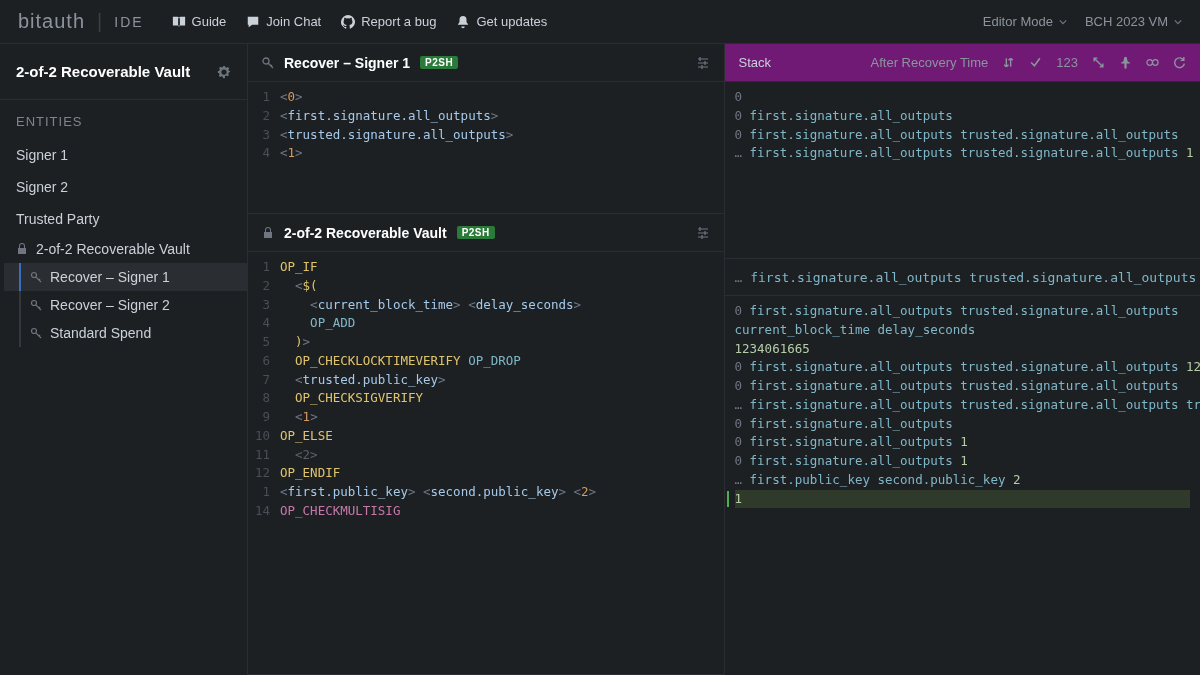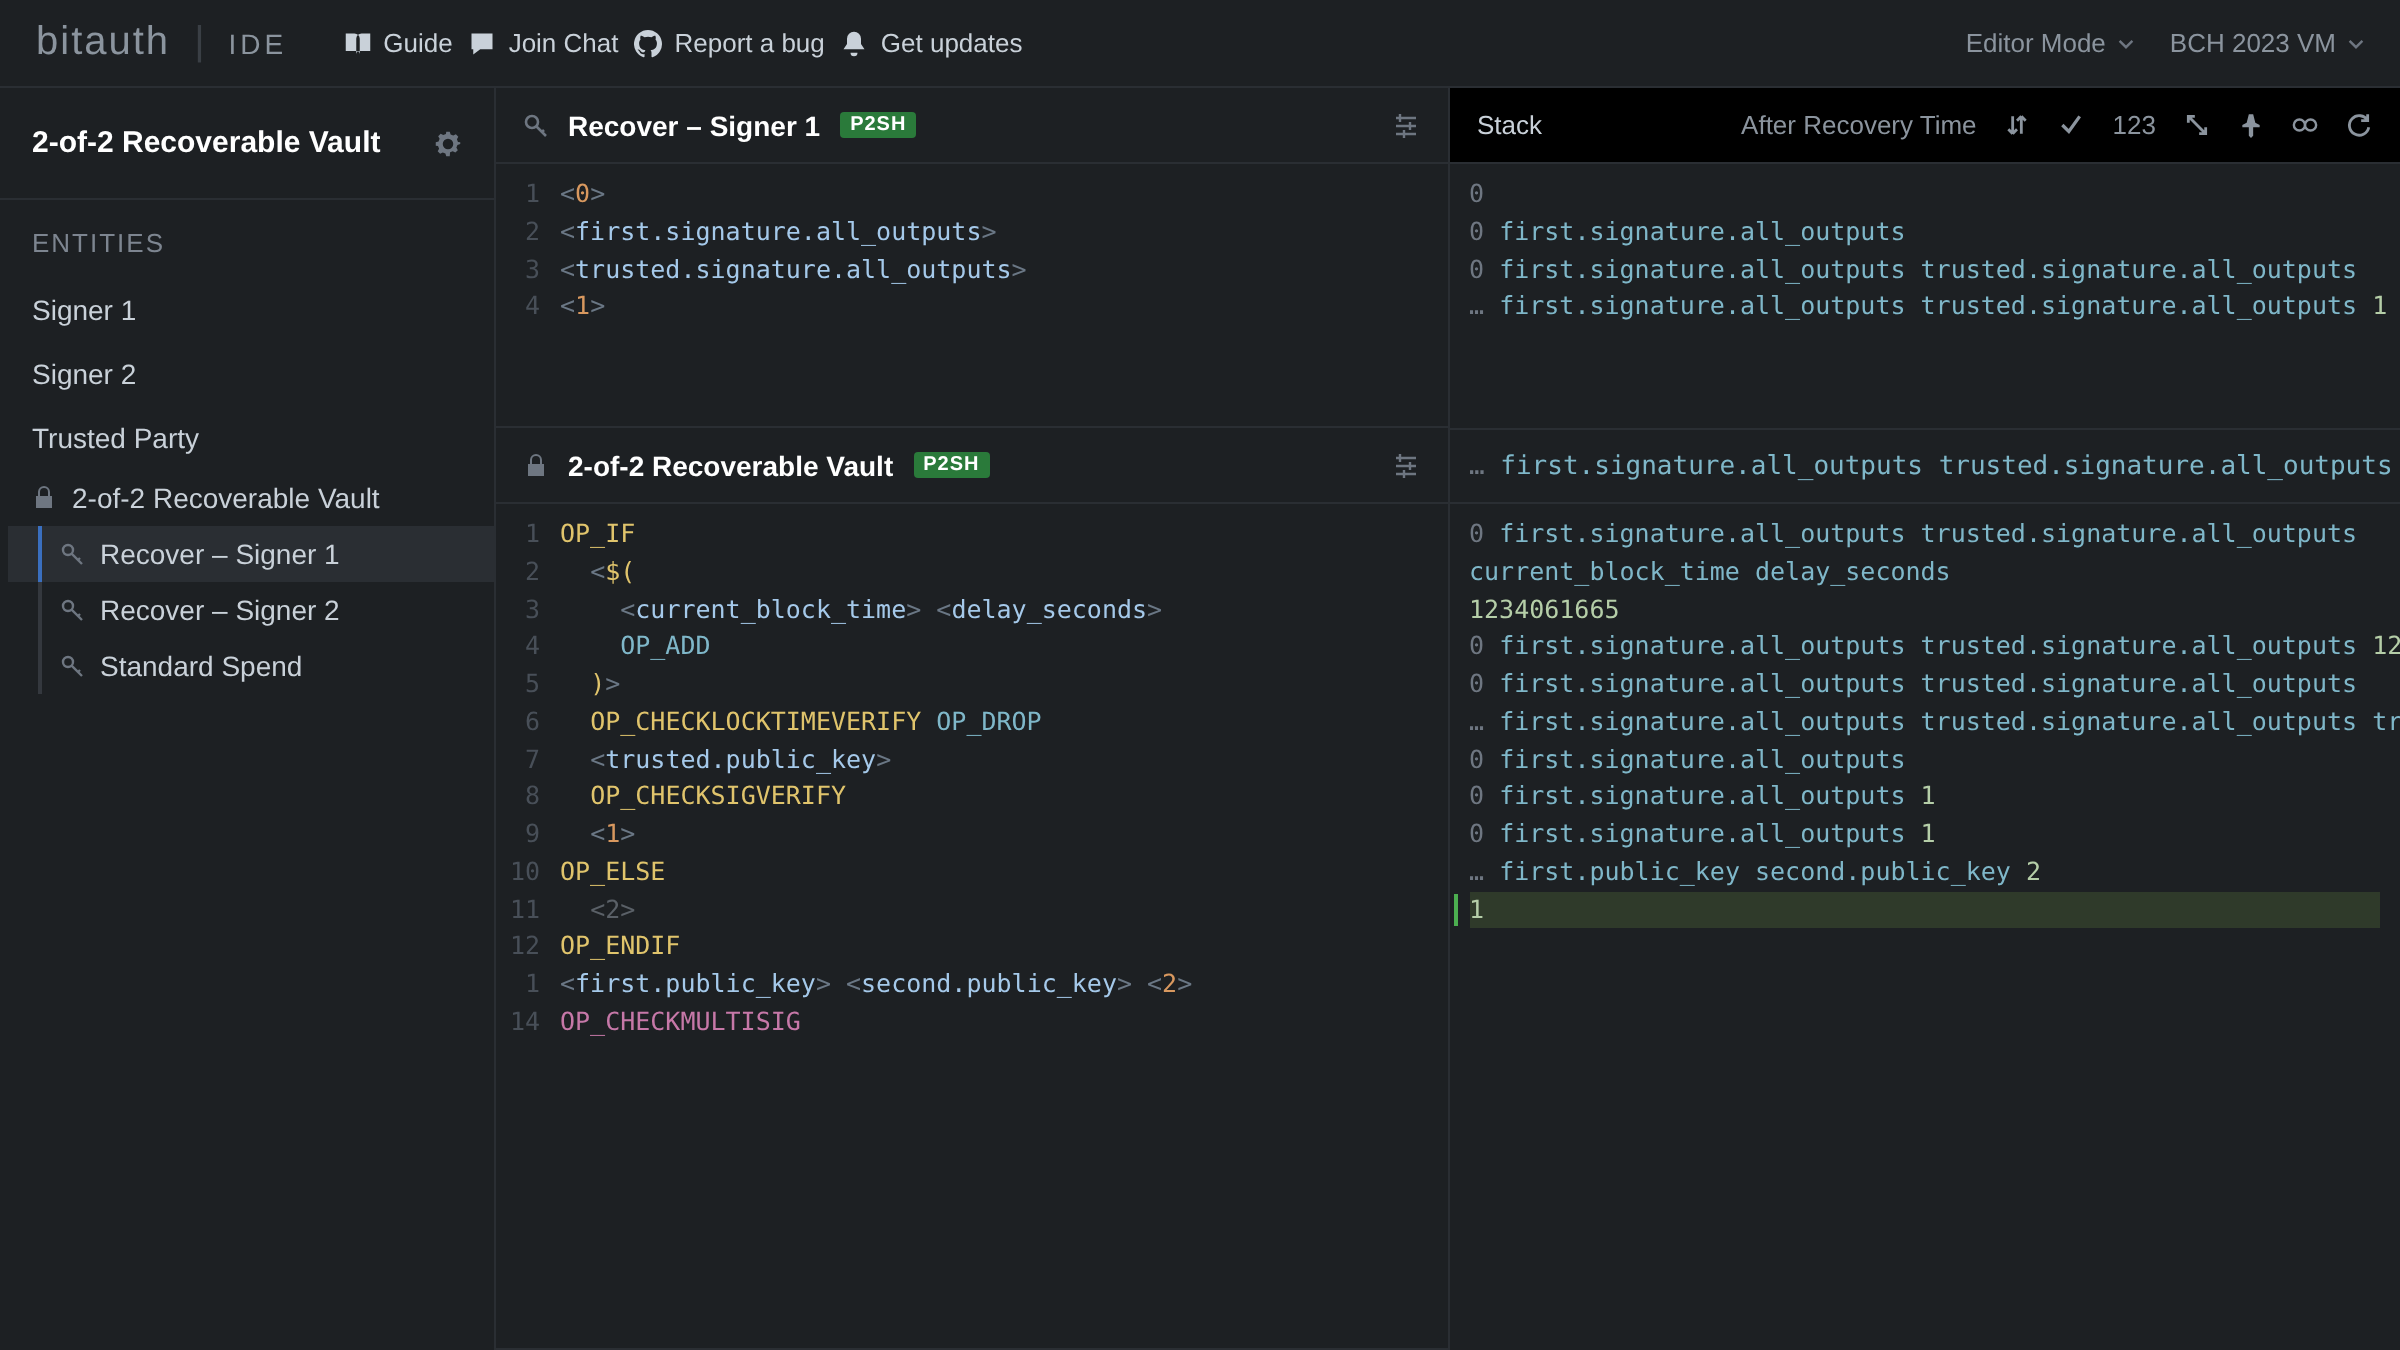--- a/index.html
+++ b/index.html
@@ -20,21 +20,21 @@
   background: #1d2023;
   border-bottom: 1px solid #2a2e33;
   display: flex;
   align-items: center;
   padding: 0 18px;
 }
 .logo-block { display: flex; align-items: center; gap: 12px; color: #8b949e; }
 .logo-word { font-weight: 400; font-size: 20px; letter-spacing: 1px; }
 .logo-sep { color: #3a3f45; font-size: 20px; }
 .logo-ide { font-size: 14px; letter-spacing: 2px; color: #8b949e; }
-.nav-items { display: flex; gap: 8px; margin-left: 28px; }
+.nav-items { display: flex; gap: 20px; margin-left: 28px; }
 .nav-item { display: flex; align-items: center; gap: 6px; color: #c9d1d9; cursor: pointer; font-size: 13px; }
 .nav-item svg { width: 14px; height: 14px; fill: currentColor; }
 .topbar-right { margin-left: auto; display: flex; gap: 18px; }
 .mode-btn { display: flex; align-items: center; gap: 6px; color: #8b949e; cursor: pointer; font-size: 13px; }
 .caret { width: 8px; height: 8px; display: inline-block; }
 
 
 .workarea { display: flex; height: calc(675px - 44px); }
 
 
@@ -81,29 +81,29 @@
 .tok-num { color: #d8985f; }
 .tok-op { color: #e0c46c; text-align: center; }
 .tok-op2 { color: #7fb7c9; }
 .tok-dim { color: #5a6067; }
 .tok-pink { color: #c678a8; }
 
 
 .stack-col { flex: 1; display: flex; flex-direction: column; min-width: 0; }
 .stack-head {
   height: 38px; display: flex; align-items: center; padding: 0 14px; gap: 10px;
-  border-bottom: 1px solid #2a2e33; background: #000000;
+  border-bottom: 1px solid #2a2e33; background: #701a75;
 }
 .stack-title { font-size: 13px; color: #c9d1d9; }
 .stack-right { margin-left: auto; display: flex; align-items: center; gap: 14px; color: #8b949e; }
 .stack-right span { font-size: 13px; }
 .sort-ico, .check-ico, .num-ico, .expand-ico, .pin-ico, .link-ico, .refresh-ico { width: 13px; height: 13px; cursor: pointer; color: #8b949e; }
 .stack-body { flex: 1; overflow: auto; padding: 6px 10px; font-size: 12.5px; line-height: 1.5; }
 .stack-line { white-space: pre; }
-.split-row { height: 38px; border-top: 1px solid #2a2e33; border-bottom: 1px solid #2a2e33; display: flex; align-items: center; padding: 0 10px; }
+.split-row { height: 38px; border-top: 1px solid #2a2e33; border-bottom: 1px solid #2a2e33; display: flex; align-items: center; padding: 0 10px; margin-top: 44px; }
 .st-dim { color: #6e7681; }
 .st-sig { color: #7fb7c9; }
 .st-var { color: #7fb7c9; }
 .st-num { color: #b5cea8; }
 .st-hi { background: #2f3a2a; display: inline-block; width: 100%; }
 .eval-bar { position: relative; }
 .eval-bar::before { content: ""; position: absolute; left: -8px; top: 1px; bottom: 1px; width: 2px; background: #4caf50; }
 </style>
 </head>
 <body>

